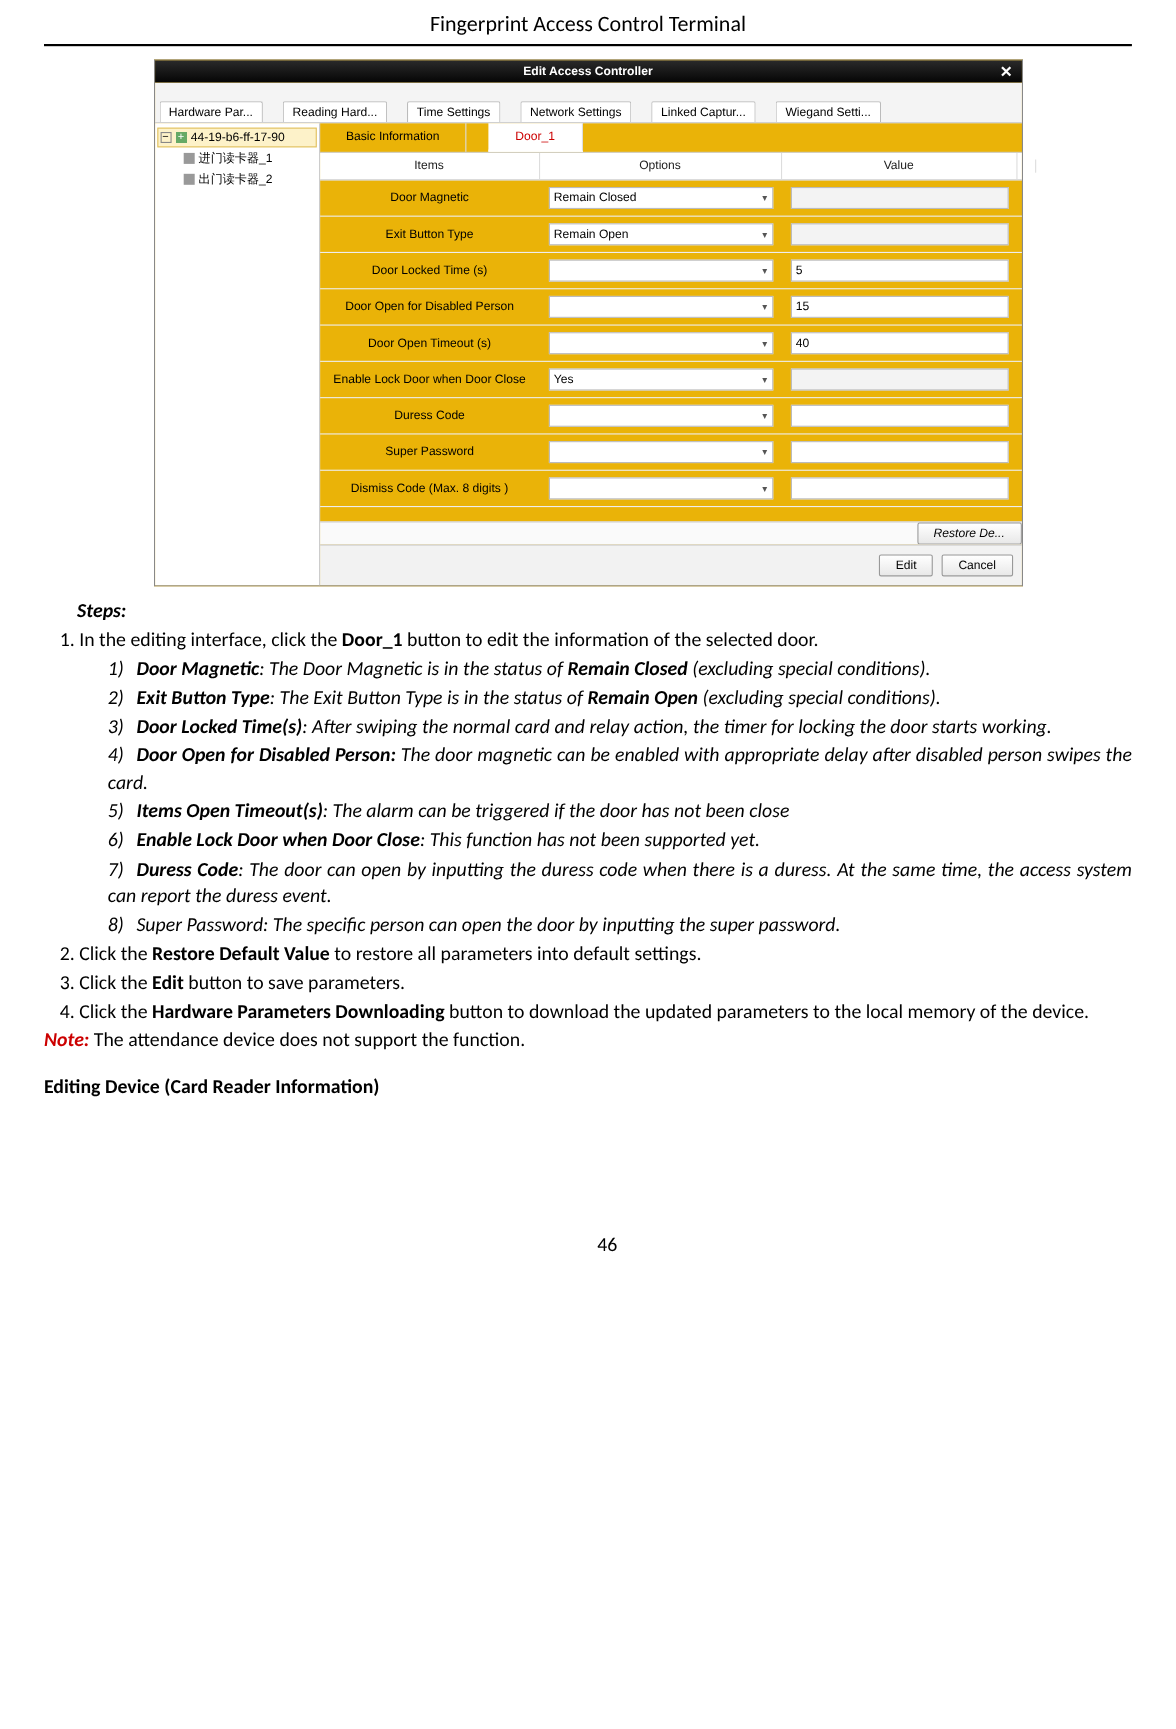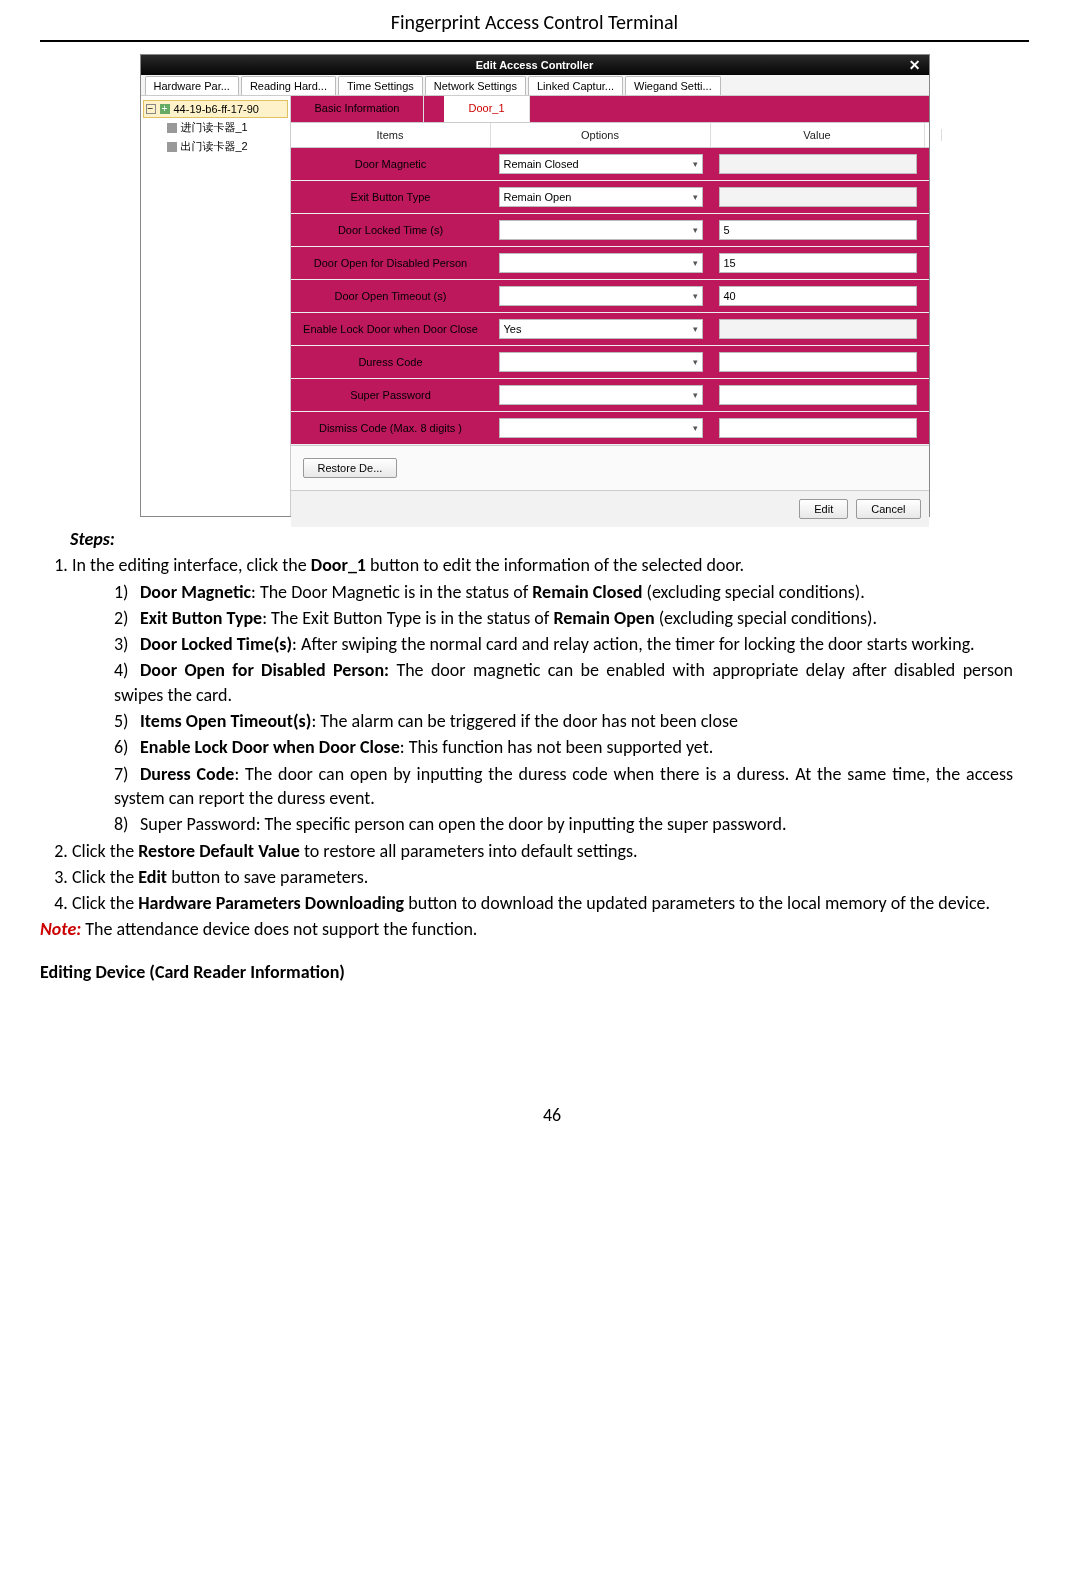--- a/index.html
+++ b/index.html
@@ -14,41 +14,41 @@
     text-align: center;
     font-size: 20px;
     padding: 10px 0 6px;
     border-bottom: 2px solid #000;
     margin: 0 40px;
   }
   .screenshot {
     margin: 12px auto 10px;
     width: 790px;
     border: 1px solid #888;
-    background: #be185d;
+    background: #eab308;
     font-family: Arial, sans-serif;
     font-size: 11px;
   }
   .dlg-title {
     background: linear-gradient(#2a2a2a,#050505);
     color: #fff;
     text-align: center;
     padding: 4px 6px;
     font-weight: bold;
     position: relative;
   }
   .dlg-title .close {
     position: absolute; right: 8px; top: 2px;
     color: #fff; font-size: 14px; cursor: pointer;
   }
   .toptabs {
     background: #f4f4f4;
     border-bottom: 1px solid #ccc;
-    padding: 1px 4px 0;
-    display: flex; gap: 2px;
+    padding: 17px 4px 0;
+    display: flex; gap: 18px;
   }
   .toptab {
     background: #fff; border: 1px solid #bbb; border-bottom: none;
     padding: 3px 8px; font-size: 11px; cursor: pointer;
     border-radius: 2px 2px 0 0;
   }
   .body-split { display: flex; height: 420px; }
   .tree {
     width: 150px; border-right: 1px solid #ccc; background: #fff;
     padding: 4px 2px; font-size: 11px;
@@ -83,42 +83,42 @@
     border: 1px solid #bbb; height: 20px; padding: 0 4px; background: #fff;
     font-size: 11px; cursor: pointer;
   }
   .sel .chev { font-size: 9px; color: #555; }
   .valbox {
     border: 1px solid #bbb; height: 20px; padding: 0 4px; background: #fff;
     display: flex; align-items: center; font-size: 11px;
   }
   .valbox.disabled { background: #f3f3f3; }
   .restore-bar {
-    display: flex; justify-content: flex-start; border-top: 1px solid #ccc;
-    padding: 12px; background: #fafafa;
+    display: flex; justify-content: flex-end; border-top: 1px solid #ccc;
+    padding: 0; background: #fafafa; font-style: italic;
   }
   .btn {
     border: 1px solid #999; background: linear-gradient(#fff,#e8e8e8);
     padding: 3px 14px; font-size: 11px; cursor: pointer; border-radius: 2px;
   }
   .footer-btns {
     display: flex; justify-content: flex-end; gap: 8px;
     padding: 8px; border-top: 1px solid #ccc; background: #f2f2f2;
   }
   
   .doc {
     margin: 4px 40px 0;
     font-size: 18px;
     line-height: 1.35;
   }
   .doc .steps-hd { font-style: italic; font-weight: bold; margin-left: 30px; }
   .doc ol.outer { list-style: decimal; margin-left: 32px; }
   .doc ol.outer > li { margin: 2px 0; text-align: justify; }
   .doc ol.inner { list-style: none; margin-left: 26px; }
-  .doc ol.inner > li { margin: 2px 16px; text-align: justify; }
+  .doc ol.inner > li { margin: 2px 0; text-align: justify; font-style: italic; }
   .doc ol.inner > li .n { display: inline-block; width: 26px; }
   .doc b { font-weight: bold; }
   .note { color: #c00; font-style: italic; font-weight: bold; }
   .subheading { font-weight: bold; margin-top: 18px; }
   .page-num { text-align: center; margin-top: 120px; font-size: 18px; padding-bottom: 30px; padding-left: 35px; }
 </style>
 </head>
 <body>
 
 <div class="page-title">Fingerprint Access Control Terminal</div>

